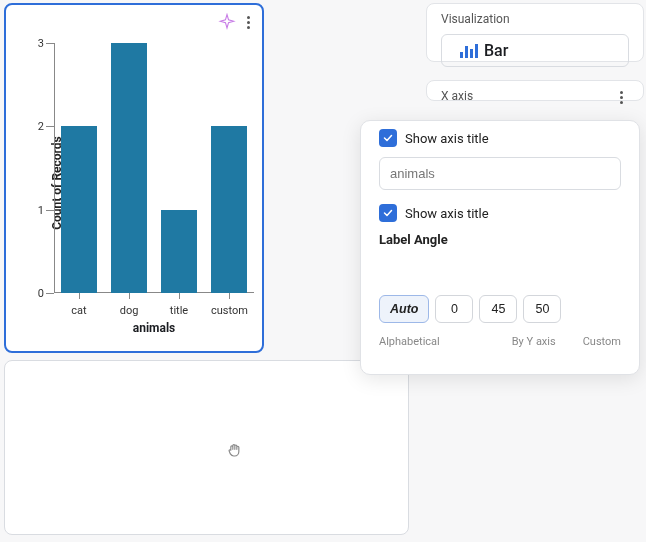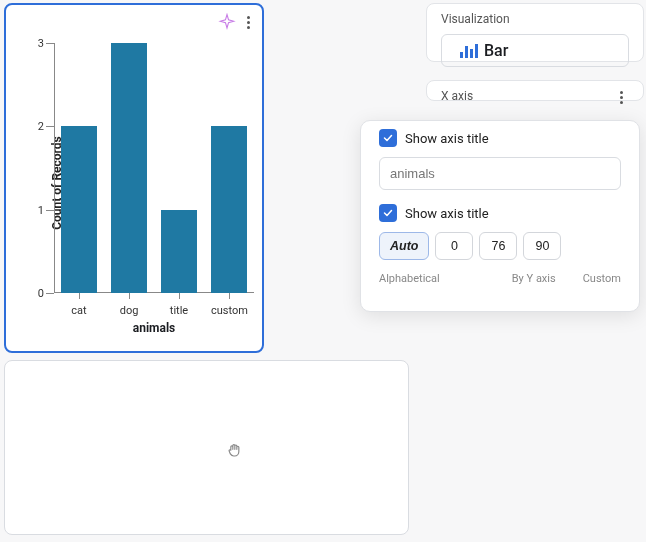--- a/index.html
+++ b/index.html
@@ -179,20 +179,21 @@
   .seg-btn {
     border:1px solid #d3d6db;
     background:#fff;
     border-radius:6px;
     padding:6px 10px;
     font-size:12.5px;
     cursor:pointer;
     min-width:38px;
     text-align:center;
     color:#222;
+    margin-top:40px;
   }
   .seg-btn.selected {
     background:#eef3fb;
     border-color:#9db8e8;
     font-style:italic;
     font-weight:600;
   }
   .btn-row.sort .seg-btn { font-style: italic; }
   .btn-row.sort .seg-btn.custom { font-style: italic; }
   .sort-headers {
@@ -300,25 +301,26 @@
   <input class="text-input" value="animals" style="">
   <div class="check-row">
     <span class="checkbox">
       <svg viewBox="0 0 24 24">
           <path d="M5 12 L10 17 L19 7" stroke="#fff" stroke-width="3" fill="none" stroke-linecap="round" stroke-linejoin="round"></path>
         </svg>
     </span>
     <span class="check-label">Show axis title</span>
   </div>
 
+  <div class="section-label">Label Angle</div>
   <div class="btn-row" id="angle-row">
       <button class="seg-btn selected">Auto</button>
       <button class="seg-btn">0</button>
-      <button class="seg-btn">76</button>
-      <button class="seg-btn">90</button>
+      <button class="seg-btn">45</button>
+      <button class="seg-btn">50</button>
     </div>
 
   <div class="sort-headers">
     <span>Alphabetical</span>
     <span>By Y axis</span>
     <span>Custom</span>
   </div>
 </div>
 
 </body></html>

